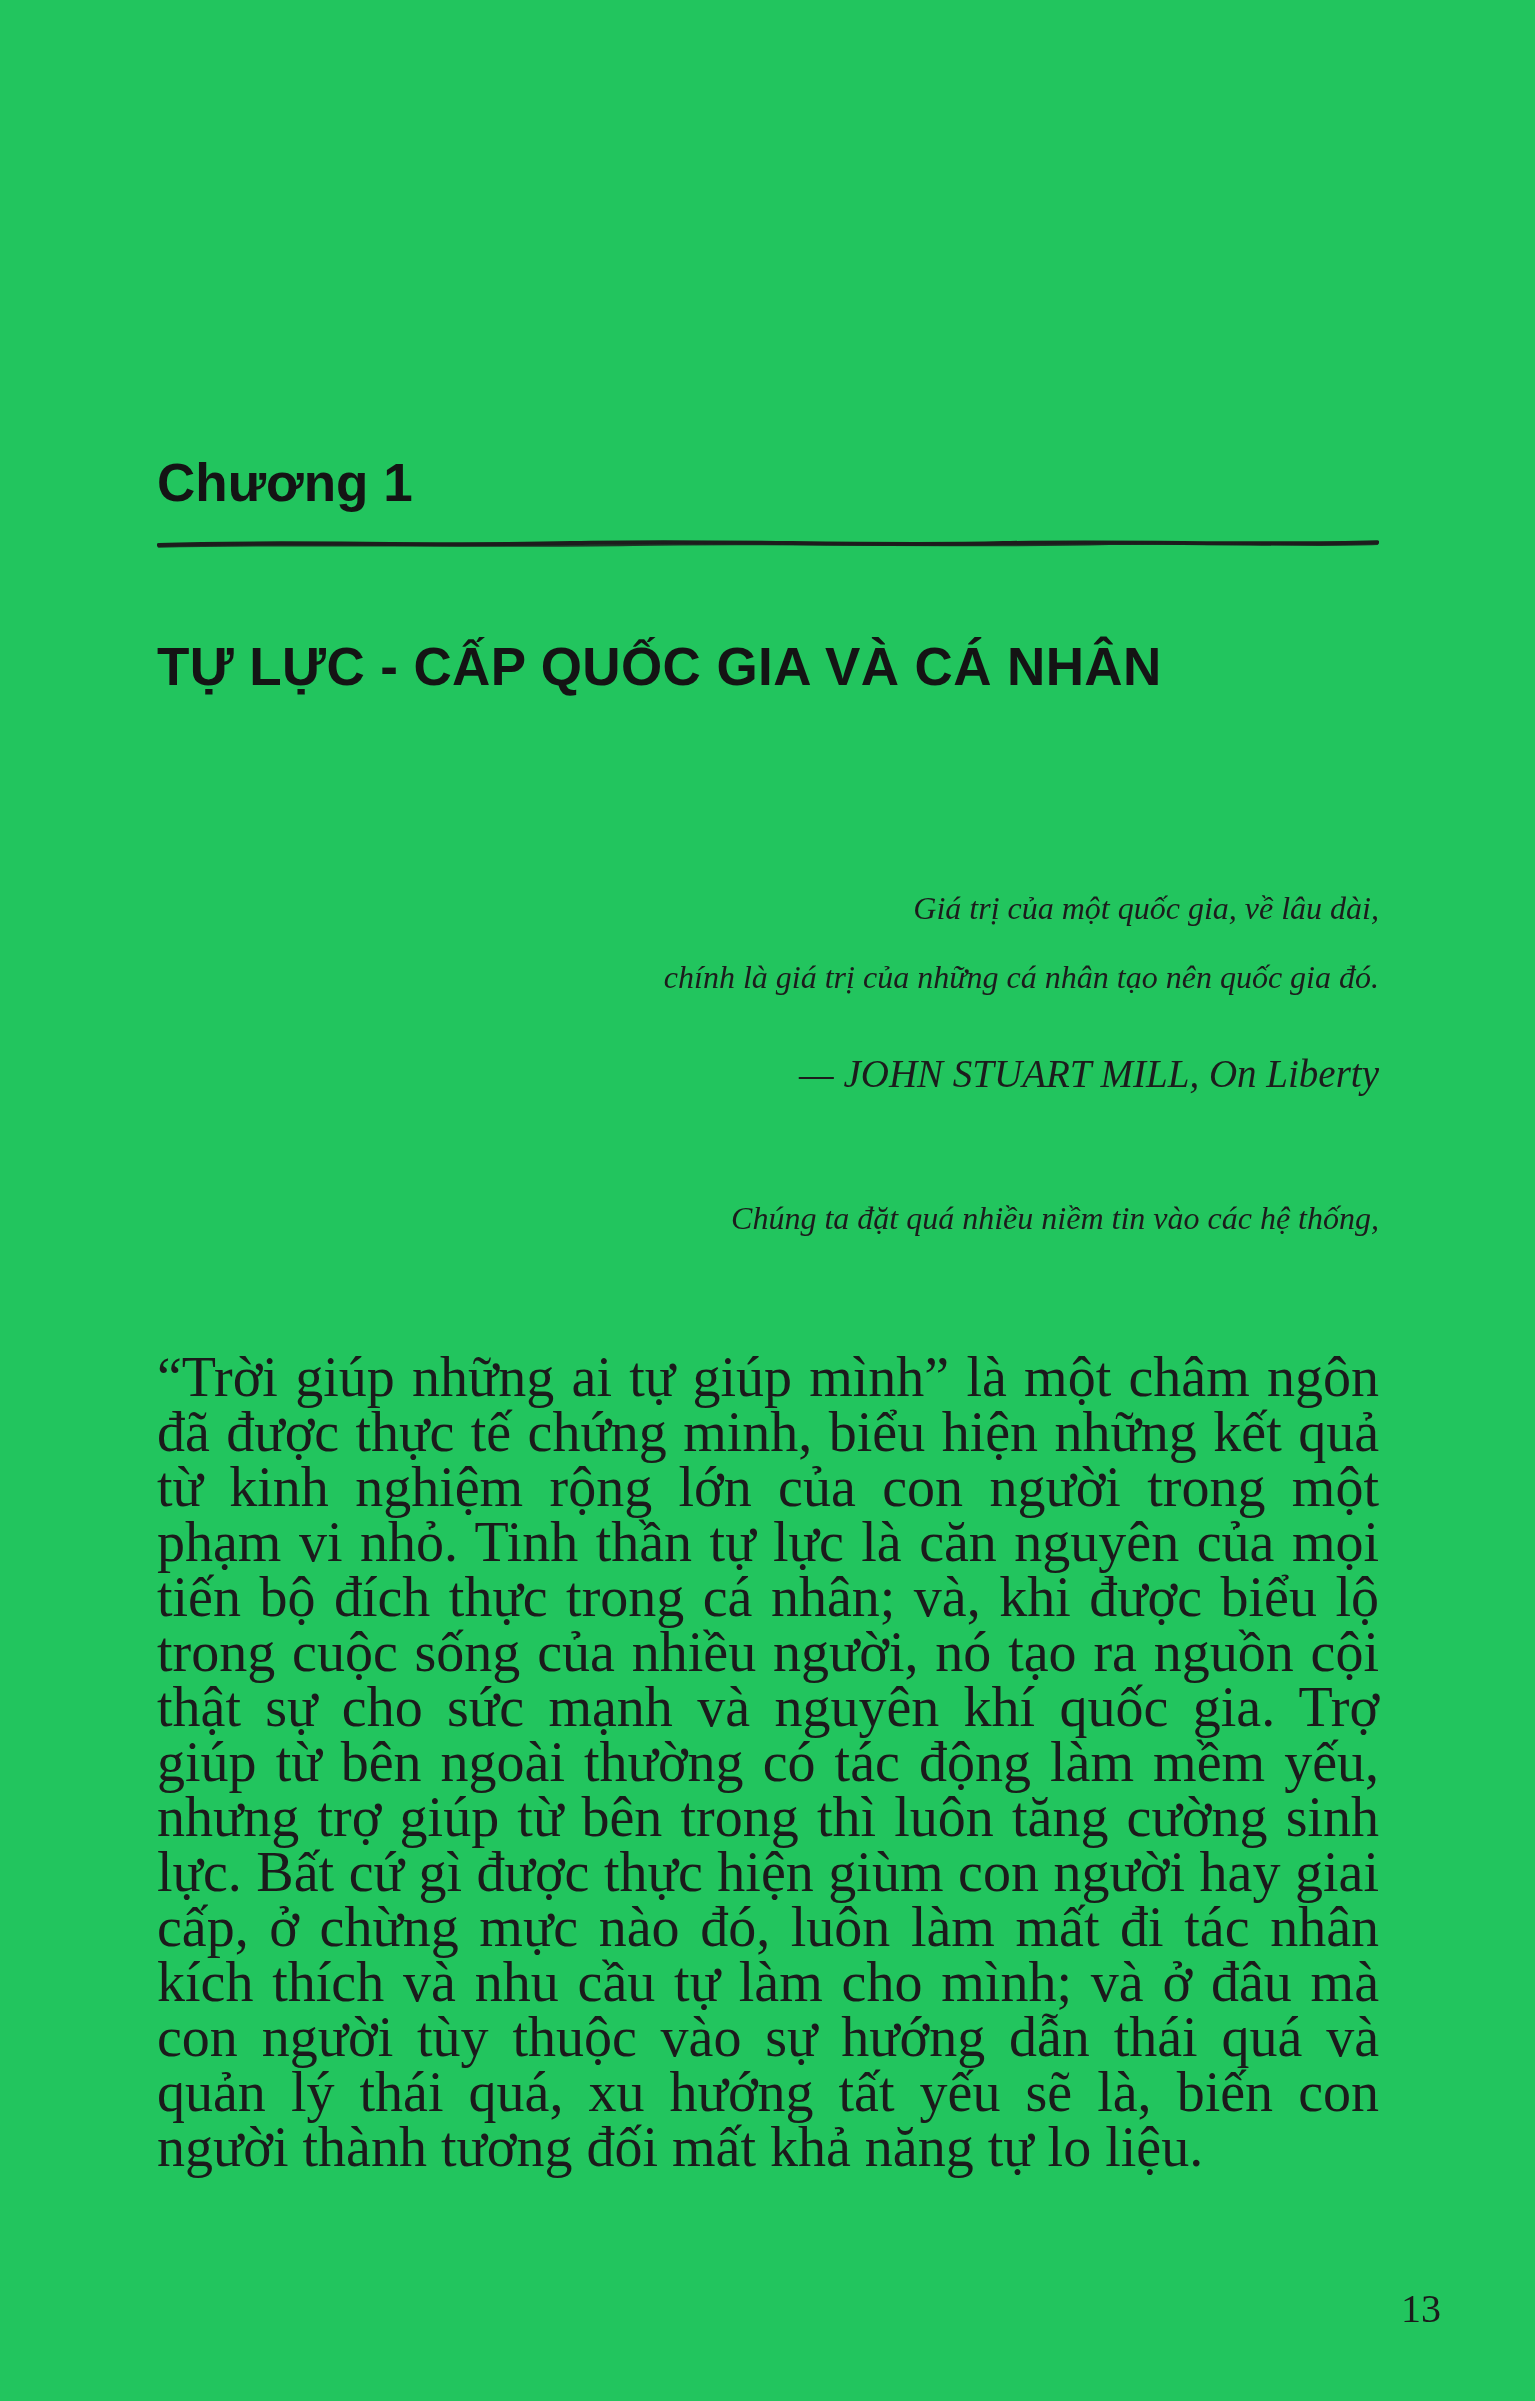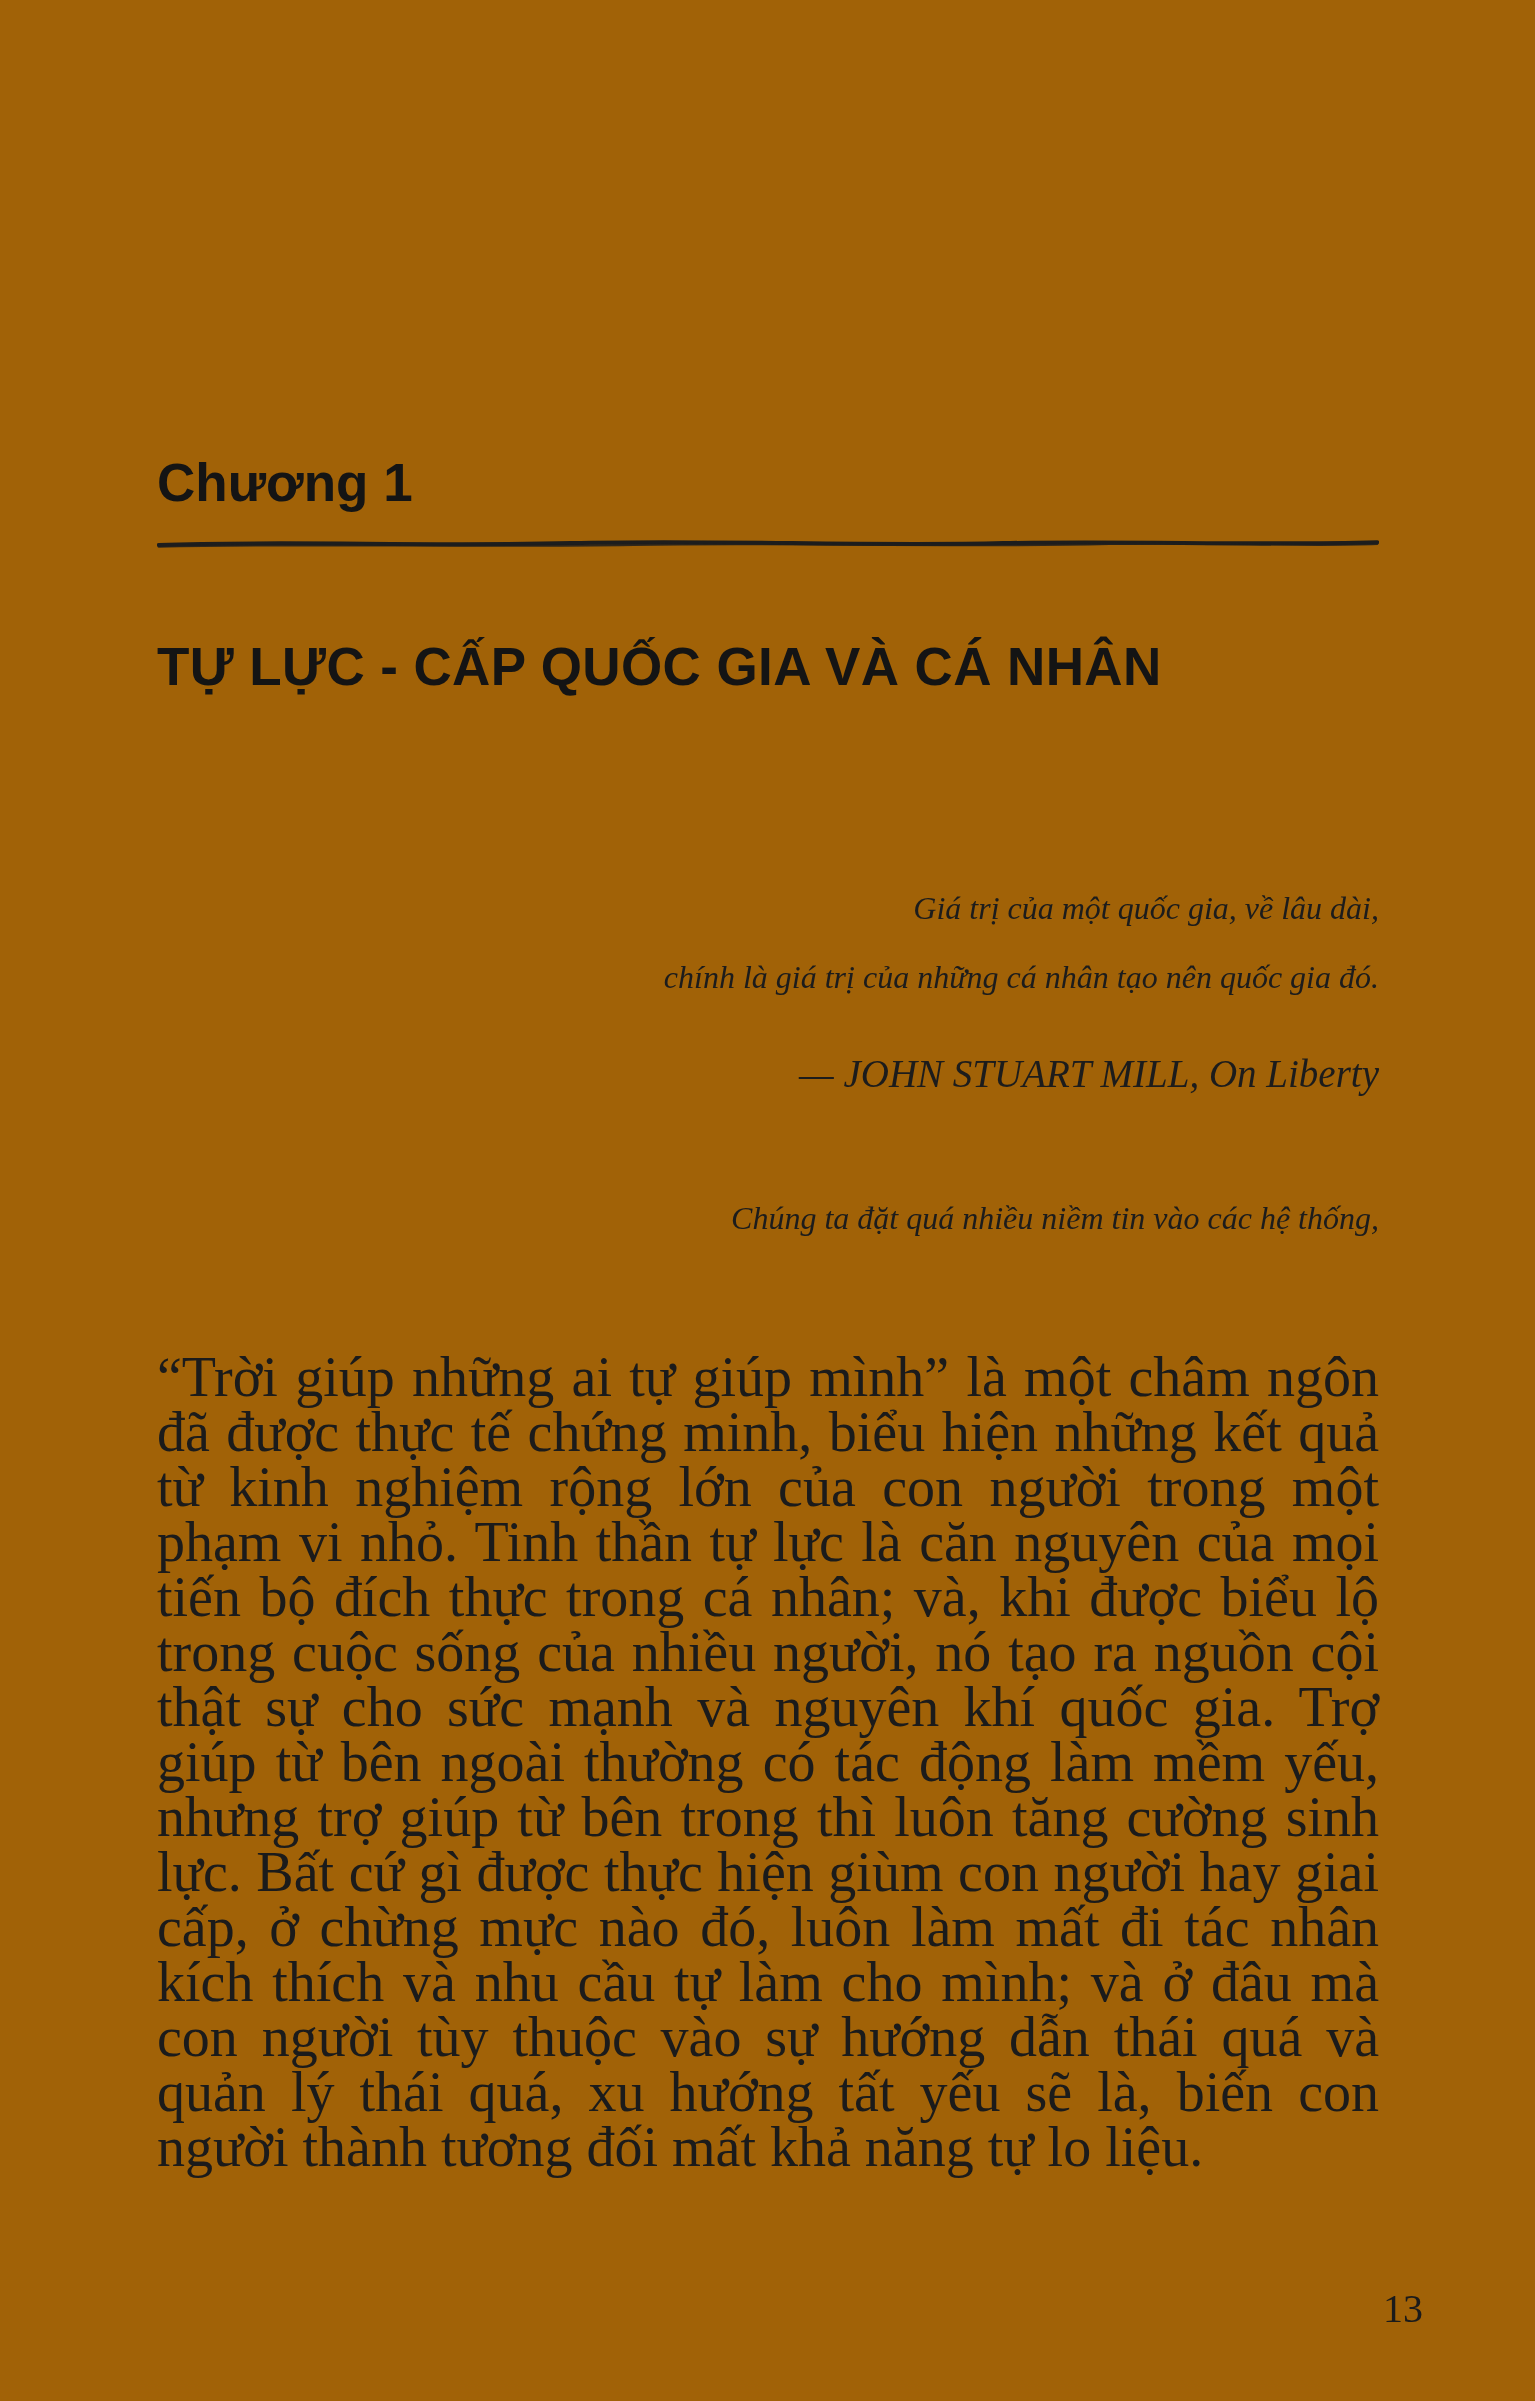--- a/index.html
+++ b/index.html
@@ -4,21 +4,21 @@
 <style>
   html, body {
     margin: 0;
     padding: 0;
     background: #ffffff;
   }
   .book-page {
     position: relative;
     width: 1535px;
     height: 2401px;
-    background: #a16207;
+    background: #22c55e;
     overflow: hidden;
     color: #1a1a1a;
     font-family: "Liberation Serif", "DejaVu Serif", serif;
   }
   .content {
     position: relative;
     margin: 0 157px 0 157px;
     width: 1222px;
     padding-top: 453px;
   }
@@ -70,21 +70,21 @@
   .body-text {
     margin: 97px 0 12px 0;
     font-size: 56px;
     line-height: 55px;
     text-align: justify;
     color: #1b1b1b;
   }
   .page-number {
     position: absolute;
     top: 2287px;
-    right: 112px;
+    right: 94px;
     font-size: 40px;
     line-height: 44px;
     color: #1b1b1b;
   }
 </style>
 </head>
 <body>
 
 <div class="book-page">
   <div class="content">

